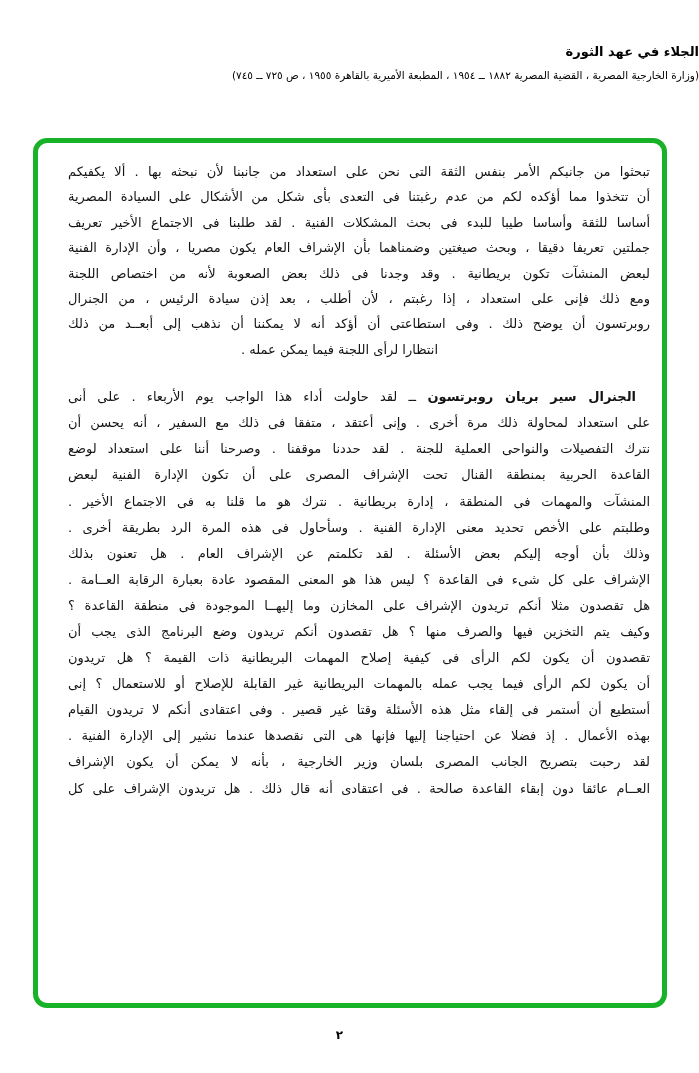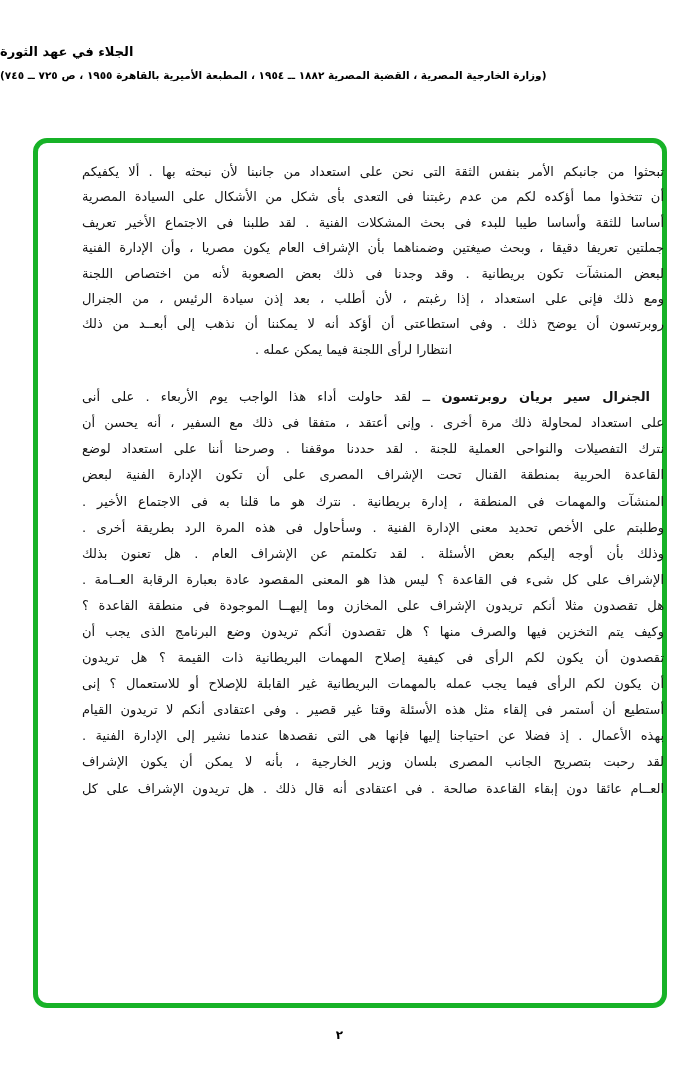--- a/index.html
+++ b/index.html
@@ -1,32 +1,32 @@
 <!DOCTYPE html>
 <html lang="ar" dir="rtl"><head>
 <meta charset="utf-8">
 <style>
   html,body{margin:0;padding:0;}
   body{
     width:699px;height:1073px;position:relative;background:#ffffff;
     font-family:"DejaVu Sans", sans-serif;color:#000;overflow:hidden;
   }
   .page-header{
-    position:absolute;top:44px;left:0;width:699px;text-align:left;direction:rtl;
+    position:absolute;top:44px;left:0;width:699px;text-align:right;direction:rtl;
   }
   .doc-title{font-size:13px;font-weight:bold;margin:0 0 10px 0;}
   .doc-heading{font-size:15px;font-weight:bold;margin:0 0 8px 0;letter-spacing:.2px;}
-  .doc-source{font-size:10.5px;font-weight:bold;margin:0;}
+  .doc-source{font-size:10.5px;font-weight:normal;margin:0;}
   .frame{
     position:absolute;left:33px;top:138px;width:634px;height:870px;
     box-sizing:border-box;border:5px solid #17b227;border-radius:14px;
     background:transparent;
   }
   .content{
-    position:absolute;left:82px;top:159px;width:582px;direction:rtl;
+    position:absolute;left:68px;top:159px;width:582px;direction:rtl;
     color:#141414;font-size:13px;
   }
   .line{
     text-align:justify;text-align-last:justify;-moz-text-align-last:justify;
     line-height:25.4px;height:25.4px;overflow:hidden;white-space:normal;
   }
   .p2 .line{line-height:26.1px;height:26.1px;}
   .line-last{
     text-align:right;text-align-last:right;-moz-text-align-last:right;
     padding-left:0;padding-right:212px;line-height:25.4px;height:25.4px;

